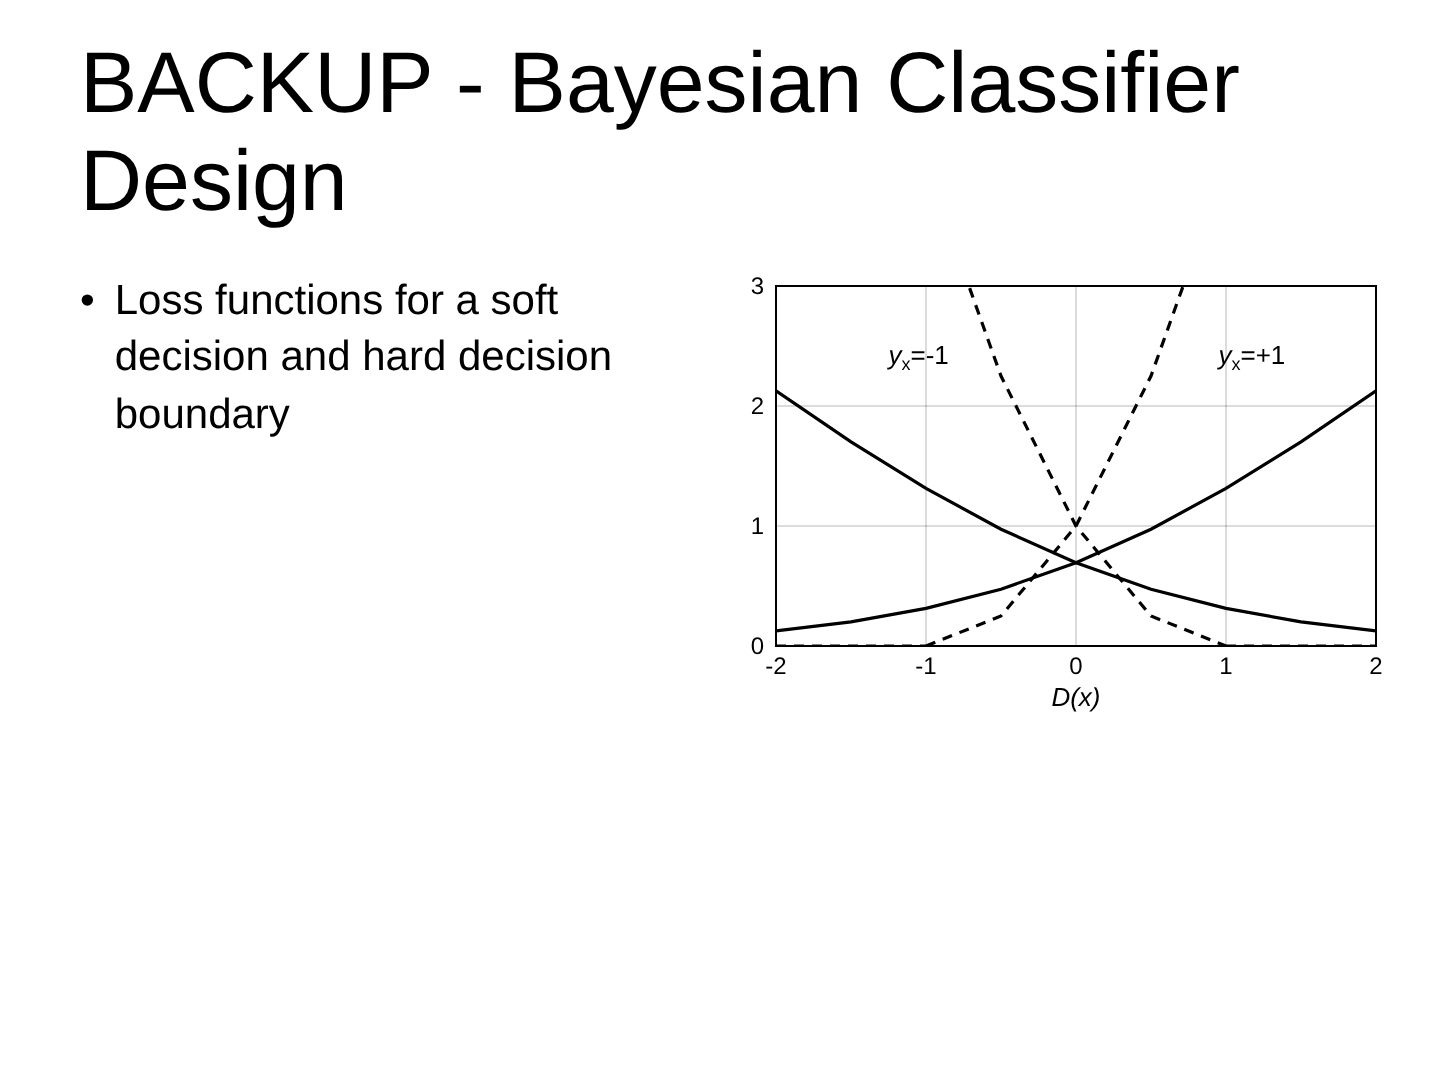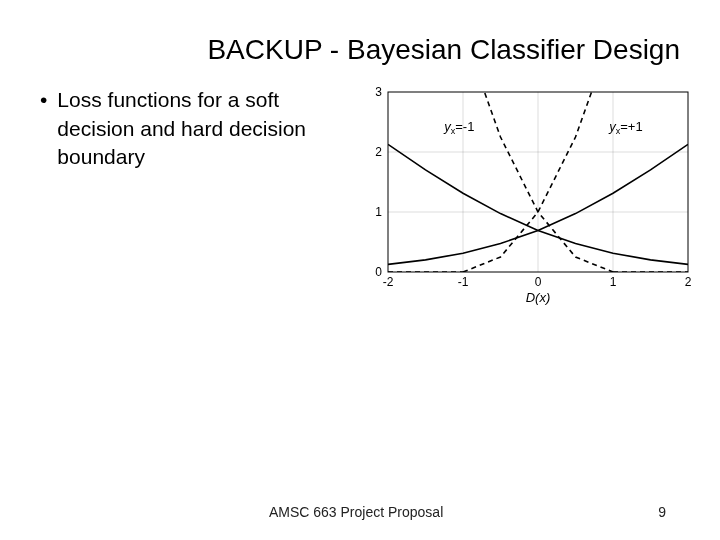--- a/index.html
+++ b/index.html
@@ -1,17 +1,17 @@
 <!DOCTYPE html>
 <html><head>
 <meta charset="utf-8">
 <style>
   html,body{margin:0;padding:0;background:#fff;font-family:Arial,Helvetica,sans-serif;color:#000}
   .slide{width:720px;height:540px;position:relative;box-sizing:border-box;padding:18px 40px 0 40px}
-  .title{font-size:28px;text-align:right;line-height:1.15;margin:16px 0 20px 0;font-weight:400}
+  .title{font-size:43px;text-align:left;line-height:1.15;margin:0 0 20px 0;font-weight:400}
   .row{display:flex;align-items:flex-start;gap:18px}
   .bullet{font-size:21px;line-height:1.35;flex:0 0 300px}
   .bullet-pt{display:flex;gap:10px}
   .bullet-pt .dot{flex:0 0 auto}
   .chart{flex:1 1 auto}
   svg{display:block}
   .footer{position:absolute;left:0;right:0;bottom:20px;display:flex;justify-content:space-between;padding:0 54px;font-size:14px;color:#222}
 </style>
 </head>
 <body>
@@ -53,19 +53,14 @@
           <path d="M105.0,186.0 L142.5,171.0 L180.0,126.0 L217.5,51.0 L255.0,-54.0 L277.5,-131.4 L292.5,-189.0 L309.8,-261.0" fill="none" stroke="#000" stroke-width="1.6" stroke-dasharray="5,4" clip-path="url(#plot-clip)"></path>
           <path d="M30.0,186.0 L105.0,186.0" fill="none" stroke="#000" stroke-width="1.6" stroke-dasharray="5,4" clip-path="url(#plot-clip)"></path>
           <path d="M50.3,-261.0 L67.5,-189.0 L82.5,-131.4 L105.0,-54.0 L142.5,51.0 L180.0,126.0 L217.5,171.0 L255.0,186.0" fill="none" stroke="#000" stroke-width="1.6" stroke-dasharray="5,4" clip-path="url(#plot-clip)"></path>
           <path d="M255.0,186.0 L330.0,186.0" fill="none" stroke="#000" stroke-width="1.6" stroke-dasharray="5,4" clip-path="url(#plot-clip)"></path>
           <text x="86.25" y="45" font-size="13"><tspan font-style="italic">y</tspan><tspan font-size="9" dy="3">x</tspan><tspan dy="-3">=-1</tspan></text>
           <text x="251.25" y="45" font-size="13"><tspan font-style="italic">y</tspan><tspan font-size="9" dy="3">x</tspan><tspan dy="-3">=+1</tspan></text>
         </svg>
   </div>
 </div>
 
-<div class="footer">
-  <span></span>
-  <span>AMSC 663 Project Proposal</span>
-  <span>9</span>
-</div>
 
 </div>
 
 </body></html>

